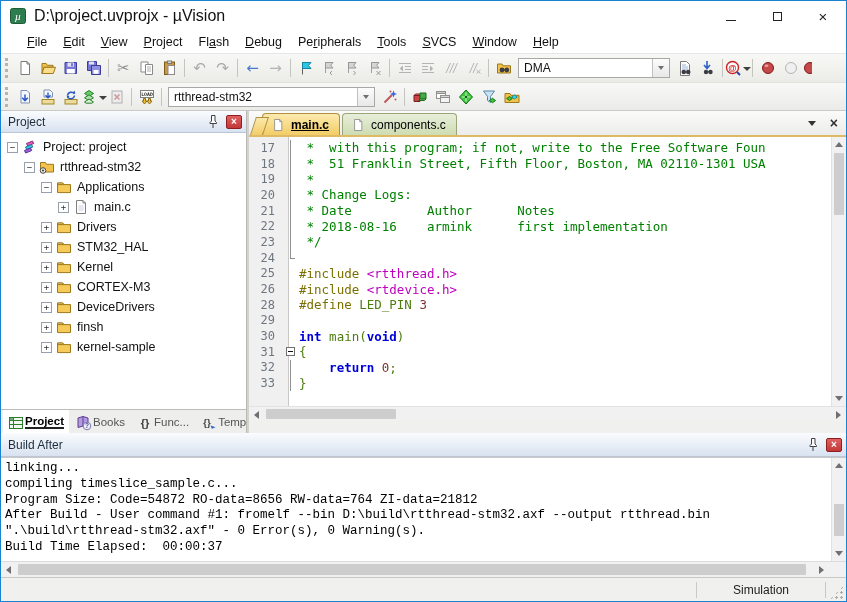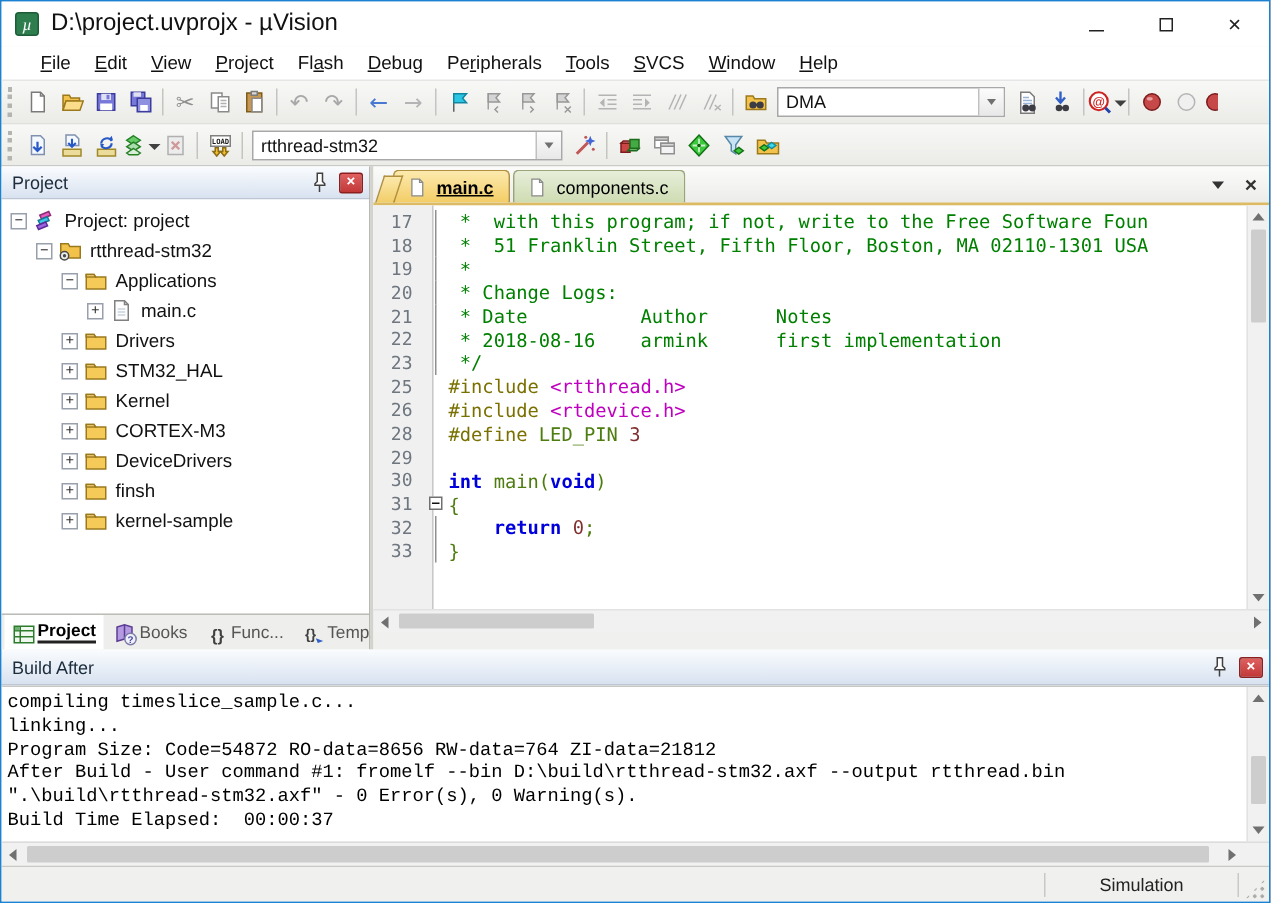--- a/index.html
+++ b/index.html
@@ -634,20 +634,27 @@
               <span class="ct"><span class="tok-com"> * 2018-08-16    armink      first implementation</span></span>
             </div>
             <div class="cl">
               <span class="ln">23</span>
               <span class="fm">
                 <span class="fv"></span>
               </span>
               <span class="ct"><span class="tok-com"> */</span></span>
             </div>
             <div class="cl">
+              <span class="ln">24</span>
+              <span class="fm">
+                <span class="fl"></span>
+              </span>
+              <span class="ct"></span>
+            </div>
+            <div class="cl">
               <span class="ln">25</span>
               <span class="fm"></span>
               <span class="ct"><span class="tok-pp">#include</span><span class="tok-pl"> </span><span class="tok-hdr">&lt;rtthread.h&gt;</span></span>
             </div>
             <div class="cl">
               <span class="ln">26</span>
               <span class="fm"></span>
               <span class="ct"><span class="tok-pp">#include</span><span class="tok-pl"> </span><span class="tok-hdr">&lt;rtdevice.h&gt;</span></span>
             </div>
             <div class="cl">
@@ -713,22 +720,22 @@
   <div class="panelhdr buildhdr">
     <span class="ptitle">Build After</span>
     <span class="icon16" id="pin2"><svg width="16" height="16" viewBox="0 0 16 16">
           <path d="M6.5 1.5h3.5v5.5l1.5 1.5v1H5v-1l1.5-1.5z" fill="#fcfcfc" stroke="#404040"></path>
           <line x1="8" y1="9.5" x2="8" y2="14" stroke="#404040"></line>
         </svg></span>
     <span class="closebox">×</span>
   </div>
   <div class="boutwrap">
     <div class="bout" id="bout">
+        <div class="ol">linking...</div>
         <div class="ol">compiling timeslice_sample.c...</div>
-        <div class="ol">linking...</div>
         <div class="ol">Program Size: Code=54872 RO-data=8656 RW-data=764 ZI-data=21812</div>
         <div class="ol">After Build - User command #1: fromelf --bin D:\build\rtthread-stm32.axf --output rtthread.bin</div>
         <div class="ol">".\build\rtthread-stm32.axf" - 0 Error(s), 0 Warning(s).</div>
         <div class="ol">Build Time Elapsed:  00:00:37</div>
       </div>
     <div class="vscroll">
       <div class="sbtn">
           <div class="tri tri-up"></div>
         </div>
       <div class="vthumb" style="top:46px;height:32px;"></div>

